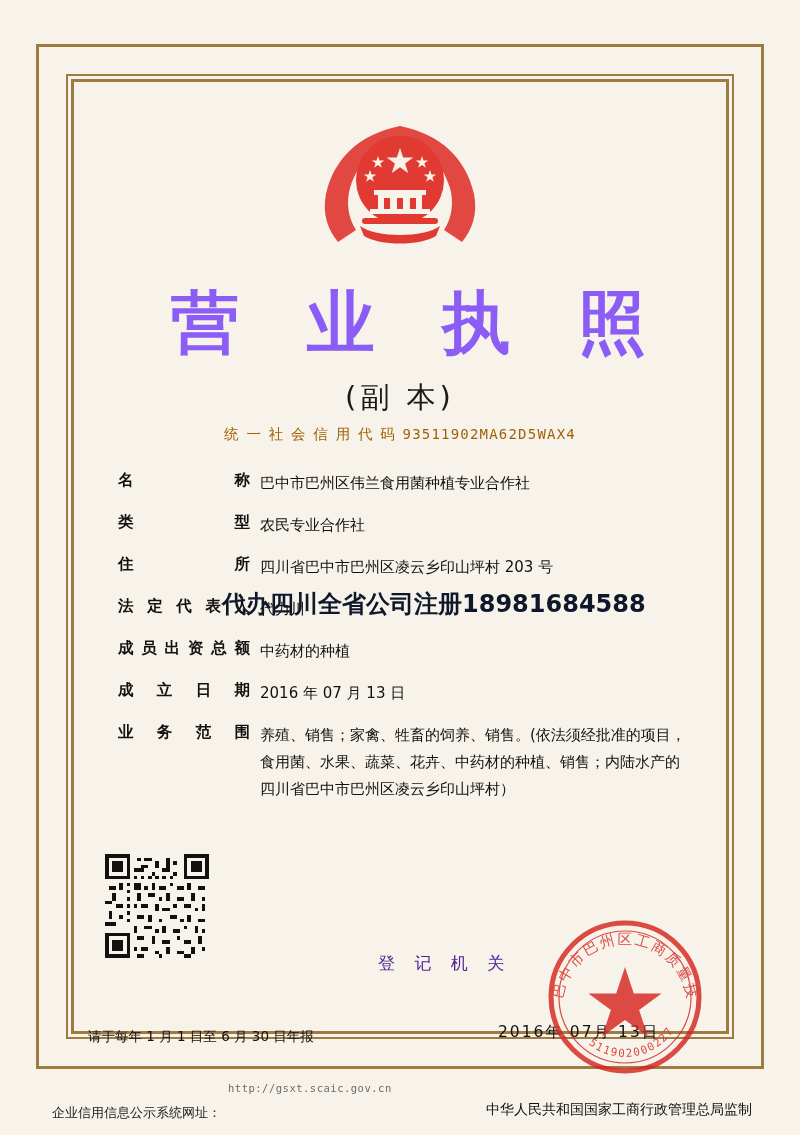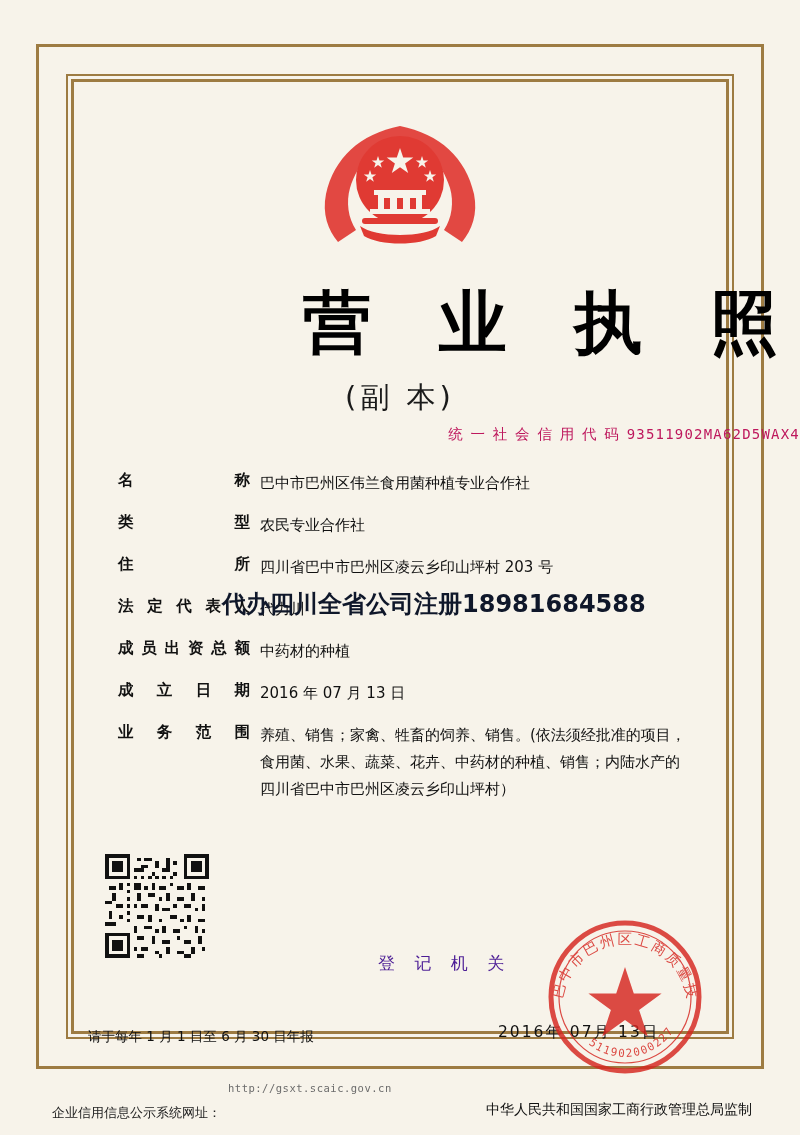--- a/index.html
+++ b/index.html
@@ -34,36 +34,36 @@
     border:2px solid #9d7b42;
   }
   
   .emblem{
     position:absolute;left:50%;top:118px;transform:translateX(-50%);
     width:200px;height:150px;
   }
   .emblem svg{display:block;}
   
   .title{
-    position:absolute;left:0;right:0;top:278px;text-align:right;
+    position:absolute;left:0;right:0;top:278px;text-align:center;
     font-family:"DejaVu Sans", sans-serif;
     font-size:68px;font-weight:bold;letter-spacing:22px;
-    color:#000000;text-indent:22px;
+    color:#8b5cf6;text-indent:22px;
     white-space:nowrap;
     margin-left:17px;
   }
   .subtitle{
     position:absolute;left:0;right:0;top:378px;text-align:center;
     font-family:"DejaVu Sans", sans-serif;
     font-size:29px;color:#1a1a1a;letter-spacing:4px;
   }
   .credit-code{
-    position:absolute;left:0;right:0;top:425px;text-align:right;
-    font-family:"DejaVu Sans", sans-serif;
-    font-size:14.5px;color:#be185d;letter-spacing:1.6px;
+    position:absolute;left:0;right:0;top:425px;text-align:center;
+    font-family:"DejaVu Sans", sans-serif;
+    font-size:14.5px;color:#a16207;letter-spacing:1.6px;
   }
   .credit-code .num{letter-spacing:1.2px;font-family:"DejaVu Sans Mono", monospace;font-size:14px;}
   
   .fields{position:absolute;left:118px;top:470px;width:600px;}
   .row{display:flex;margin-bottom:15px;align-items:flex-start;}
   .label{
     width:132px;flex:0 0 132px;
     font-family:"DejaVu Sans", sans-serif;
     font-size:15.5px;color:#111;font-weight:bold;
     display:flex;justify-content:space-between;

